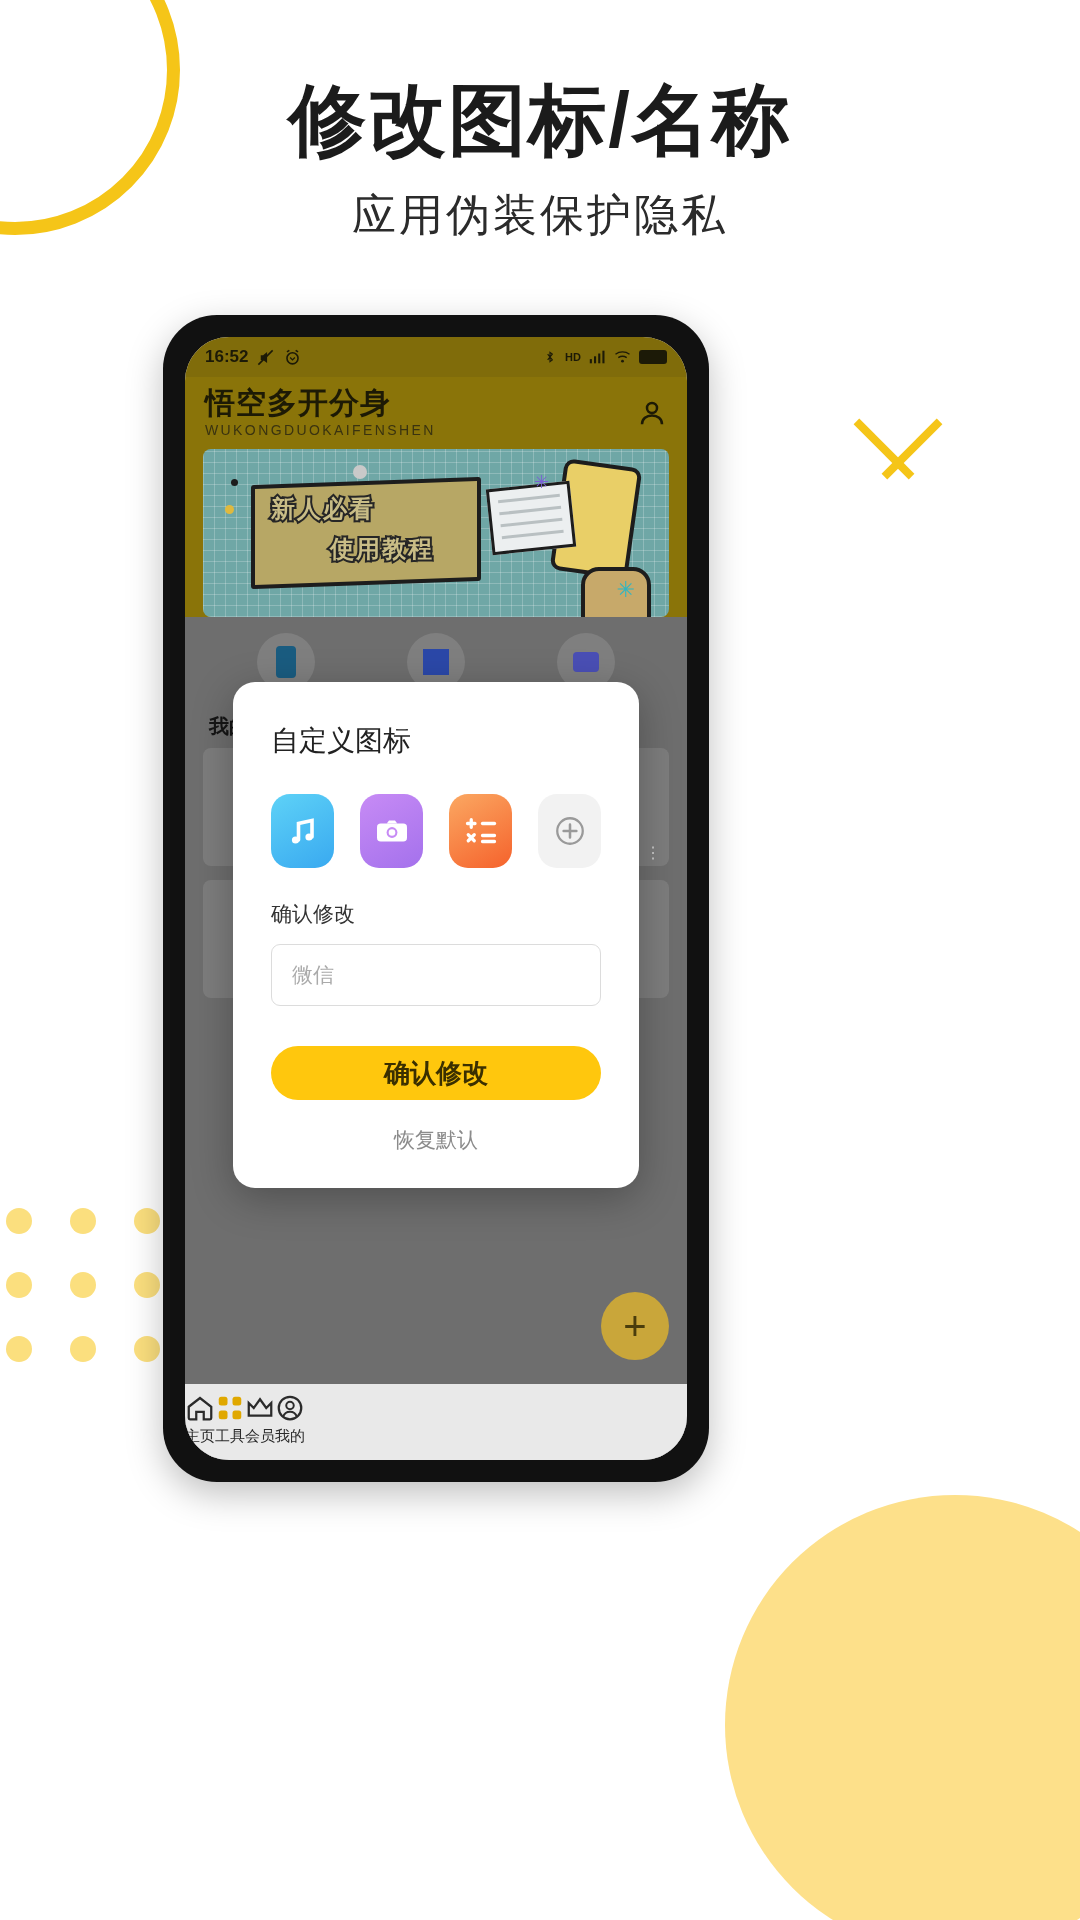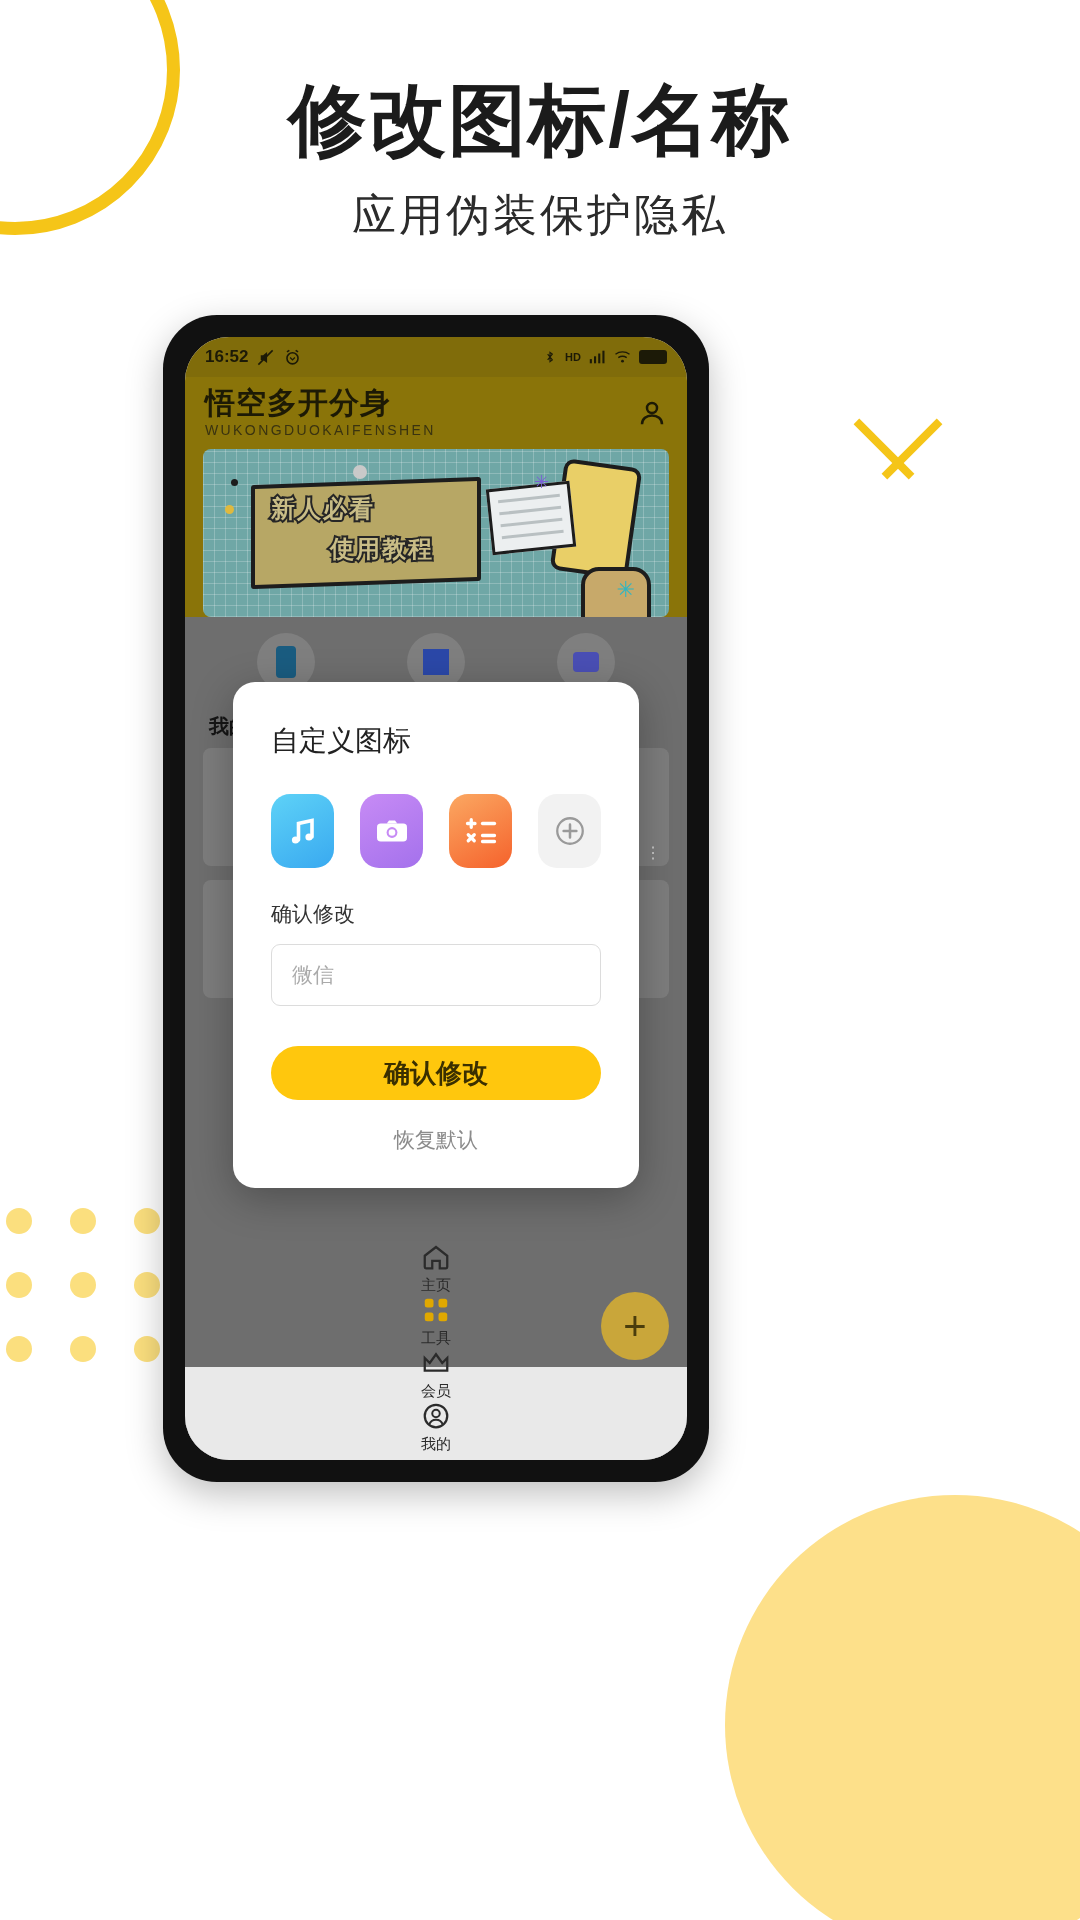--- a/index.html
+++ b/index.html
@@ -128,22 +128,22 @@
   .ic-dia span { width:30px; height:30px; background:linear-gradient(135deg,#58d8a5,#3f73c9,#b35fd0); transform:rotate(45deg); border-radius:4px; }
   .tile .nm { font-size:15px; color:#e8e8e8; margin-top:10px; }
   .dots3 { position:absolute; right:8px; bottom:8px; color:#cfcfcf; font-size:16px; line-height:.6; }
 
   .fab {
     position:absolute; right:18px; bottom:100px; width:68px; height:68px; border-radius:50%;
     background:#c9a63a; color:#4a3d0c; font-size:40px; display:flex; align-items:center;
     justify-content:center; font-weight:300;
   }
   .bottomnav {
-    position:absolute; left:0; right:0; bottom:0; height:93px; background:#e9e9e9;
-    display:flex; align-items:center; justify-content:flex-end; padding-bottom:6px;flex-direction:column;
+    position:absolute; left:0; right:0; bottom:0; height:76px; background:#e9e9e9;
+    display:flex; align-items:center; justify-content:flex-start; padding-bottom:6px;
   }
   .nav-item { display:flex; flex-direction:column; align-items:center; gap:4px; }
   .nav-item .lbl { font-size:15px; color:#2b2b2b; }
   .nav-ic { width:30px; height:30px; }
 
   
   .modal {
     position:absolute; left:48px; right:48px; top:345px;
     background:#fff; border-radius:22px; padding:40px 38px 34px; z-index:20;
     box-shadow:0 10px 40px rgba(0,0,0,.28);

